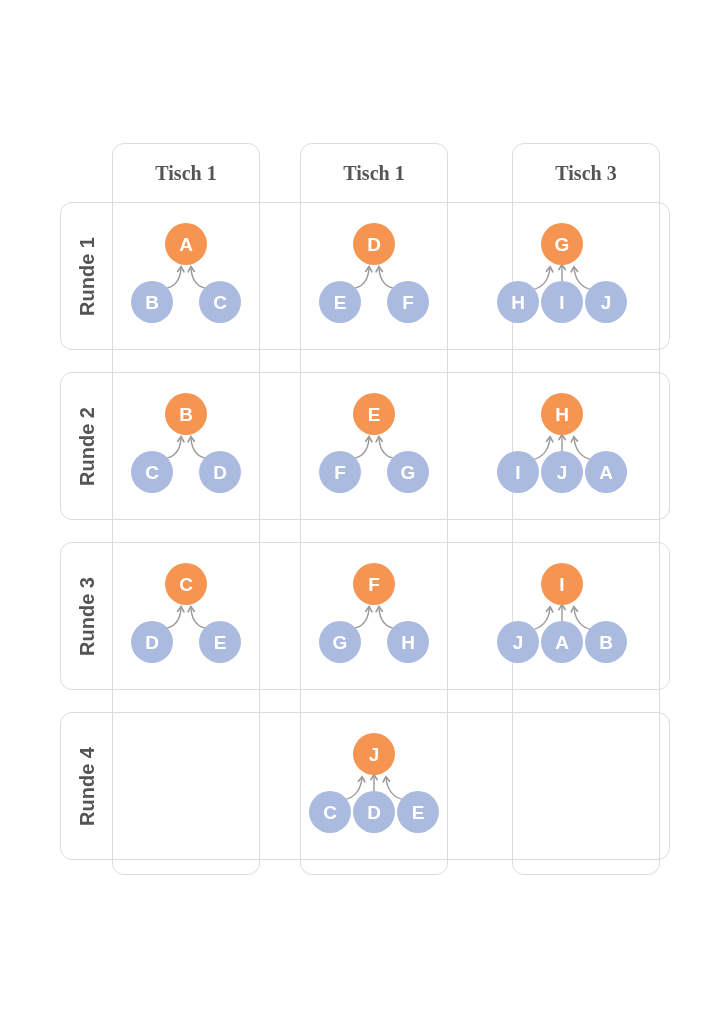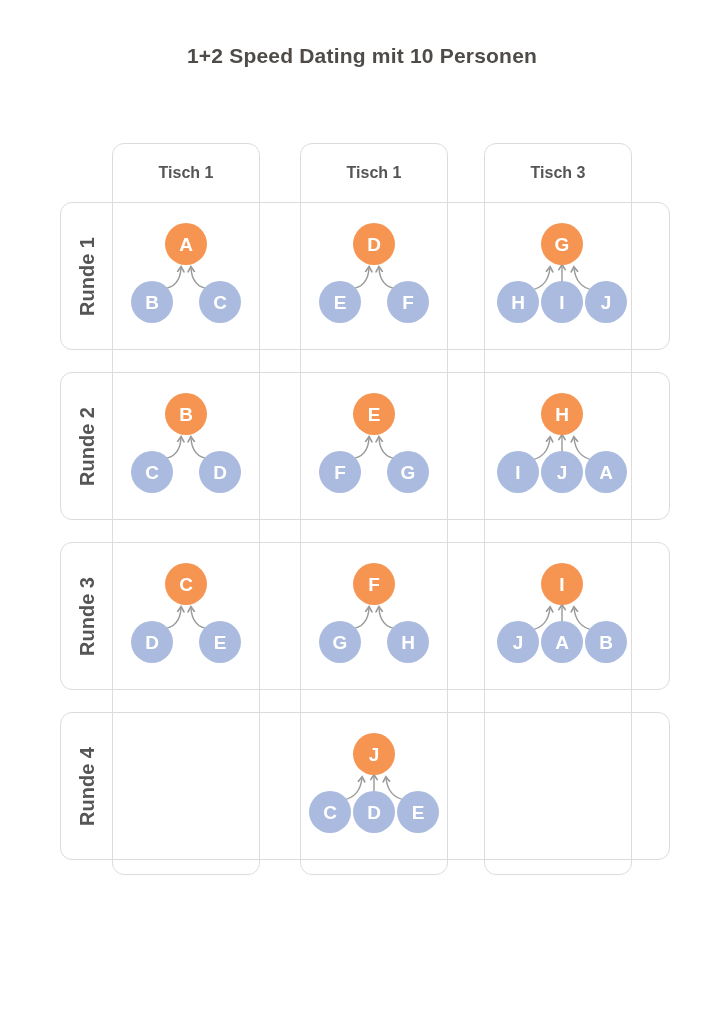--- a/index.html
+++ b/index.html
@@ -29,23 +29,24 @@
     height: 732px;
     border: 1px solid var(--box-border, #DCDCDC);
     border-radius: 12px;
     box-sizing: border-box;
   }
   .col-box .col-header {
     height: 58px;
     display: flex;
     align-items: center;
     justify-content: center;
-    font-size: 16px;
+    font-size: 20px;
     font-weight: 600;
     color: var(--label-text, #555555);
+    font-family: Liberation Serif, serif;
   }
   .row-box {
     position: absolute;
     left: 60px;
     width: 610px;
     height: 148px;
     border: 1px solid var(--box-border, #DCDCDC);
     border-radius: 12px;
     box-sizing: border-box;
   }
@@ -82,29 +83,28 @@
     font-family: "Liberation Sans", "DejaVu Sans", sans-serif;
     font-size: 19px;
     font-weight: 700;
   }
 </style>
 </head>
 <body>
 
 <div id="page" style="--host-fill: #F69552; --guest-fill: #AABBDF; --circle-letter: #FFFFFF; --arrow: #999999; --box-border: #DCDCDC; --label-text: #555555; --title-text: #4F4B48;">
 
-  <div class="title">1+2 Speed Dating mit 10 Personen</div>
 
   <div class="col-box" style="left:112px">
     <div class="col-header">Tisch 1</div>
   </div>
   <div class="col-box" style="left:300px">
     <div class="col-header">Tisch 1</div>
   </div>
-  <div class="col-box" style="left:484px">
+  <div class="col-box" style="left:512px">
     <div class="col-header">Tisch 3</div>
   </div>
 
   <div class="row-box" style="top:202px">
     <div class="row-label">
         <span>Runde 1</span>
       </div>
   </div>
   <div class="row-box" style="top:372px">
     <div class="row-label">

